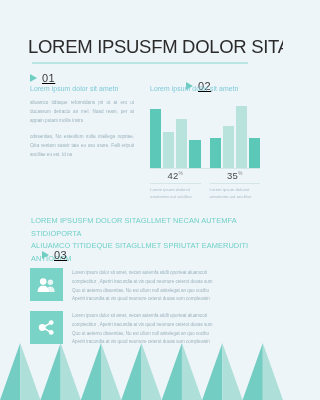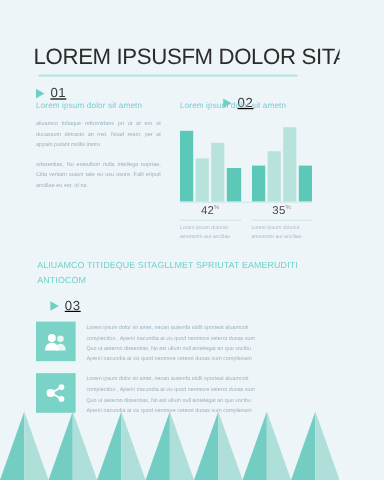--- a/index.html
+++ b/index.html
@@ -151,20 +151,21 @@
     <div class="stat">
       <div class="stat-val">
         <span>35</span><sup>%</sup>
       </div>
       <div class="stat-rule"></div>
       <div class="stat-cap">Lorem ipsum dolorsit ametenim aut ancillae</div>
     </div>
   </div>
 
   <div class="callout">
+    <div>LOREM IPSUSFM DOLOR SITAGLLMET NECAN AUTEMFA STIDIOPORTA</div>
     <div>ALIUAMCO TITIDEQUE SITAGLLMET SPRIUTAT EAMERUDITI ANTIOCOM</div>
   </div>
 
   <div class="sec-head" style="left:30px;top:249px;margin-left:12px;">
     <span class="tri"></span>
     <span class="sec-num">03</span>
   </div>
 
   <div class="icon-row" style="top:268px;">
     <div class="icon-box">

